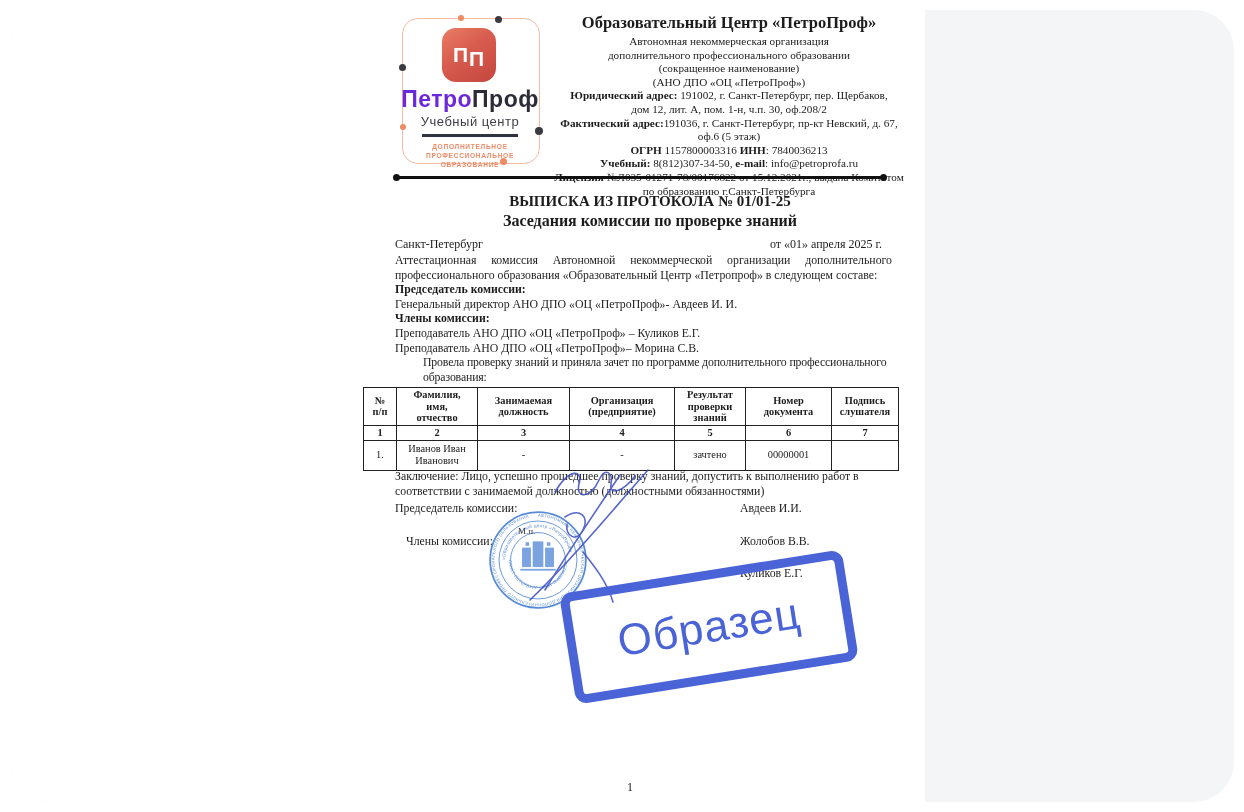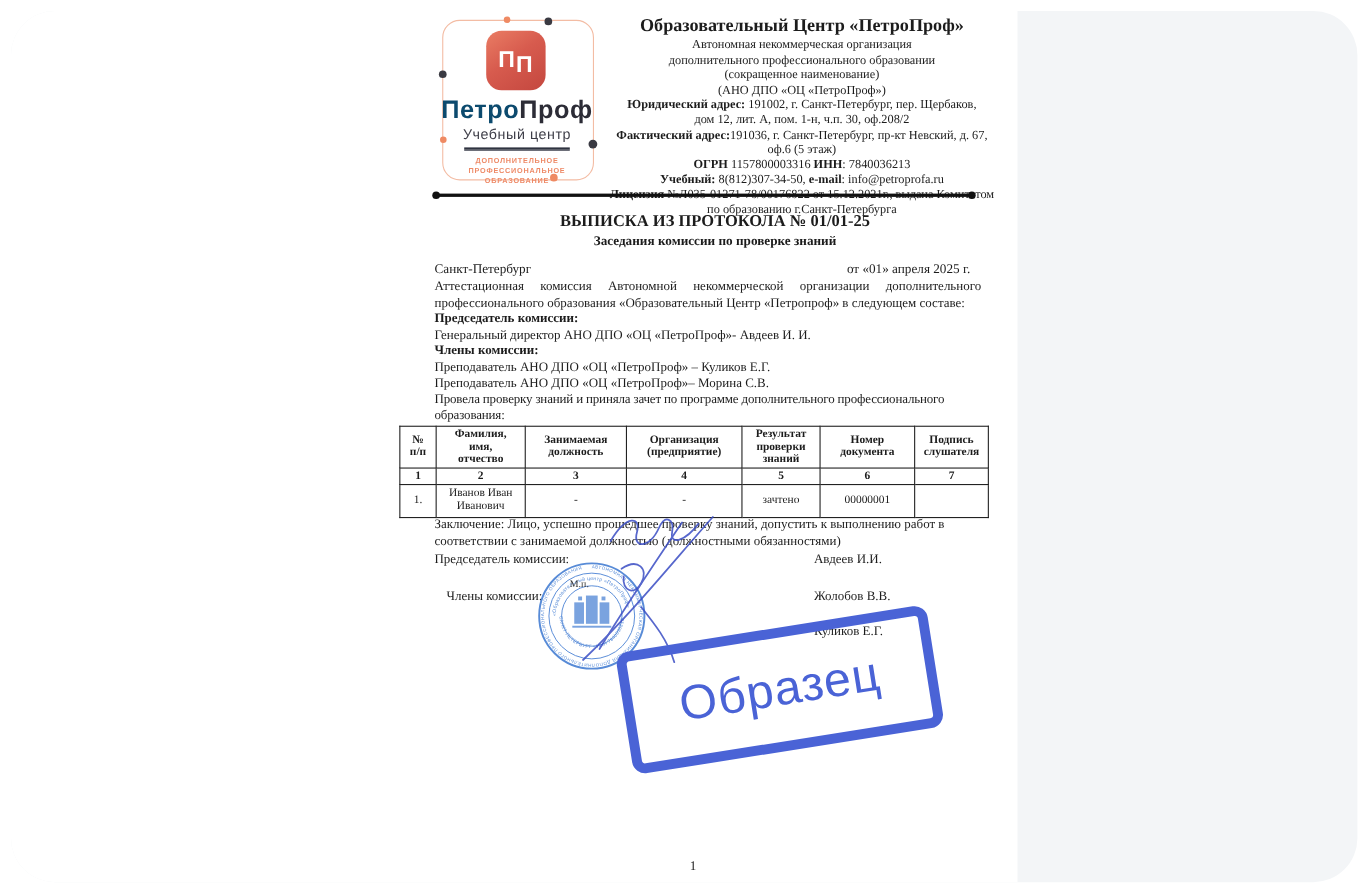--- a/index.html
+++ b/index.html
@@ -21,40 +21,40 @@
   .dot.o{background:#ef8a63;}
   .dot.d{background:#3a3a42;}
   .logo-icon{
     position:absolute;left:42px;top:16px;width:54px;height:54px;border-radius:14px;
     background:linear-gradient(145deg,#ea7d64 0%,#d75b4e 45%,#c4473f 100%);
     color:#fff;display:flex;align-items:center;justify-content:center;
     font-weight:bold;font-size:21px;letter-spacing:1px;
   }
   .logo-icon .p2{display:inline-block;transform:translateY(4px);}
   .logo-name{position:absolute;left:0;top:74px;width:140px;text-align:center;font-size:23px;font-weight:bold;letter-spacing:.5px;}
-  .logo-name .first{color:#0c4a6e;}
+  .logo-name .first{color:#6d28d9;}
   .logo-name .second{color:#2c2c36;}
   .logo-sub{position:absolute;left:0;top:102px;width:140px;text-align:center;font-size:13px;color:#3e3e48;letter-spacing:.5px;}
   .logo-line{position:absolute;left:22px;top:122px;width:96px;height:0;border-top:2px solid #2f3340;border-bottom:1px solid #2f3340;}
   .logo-tag{position:absolute;left:0;top:130px;width:140px;text-align:center;font-size:6.6px;font-weight:bold;color:#ee8a67;letter-spacing:.7px;line-height:9px;}
   
   .lh{position:absolute;left:543px;top:3px;width:352px;text-align:center;}
   .lh-title{font-size:16.5px;font-weight:bold;margin-bottom:2px;}
   .lh-line{font-size:11.2px;line-height:13.6px;}
   .b{font-weight:bold;}
   .divider{position:absolute;left:386px;top:166px;width:488px;height:3px;background:#111;}
   .divider .dl,.divider .dr{position:absolute;top:-2px;width:7px;height:7px;border-radius:50%;background:#111;}
   .divider .dl{left:-3px;} .divider .dr{right:-3px;}
   
   .doc-title{position:absolute;left:375px;top:183px;width:530px;text-align:center;font-size:15px;font-weight:bold;}
-  .doc-sub{position:absolute;left:375px;top:202px;width:530px;text-align:center;font-size:12px;font-weight:bold;}
+  .doc-sub{position:absolute;left:375px;top:202px;width:530px;text-align:center;font-size:16px;font-weight:bold;}
   .city-row{position:absolute;left:385px;top:227px;width:487px;display:flex;justify-content:space-between;font-size:12px;}
   .bodytext{position:absolute;left:385px;top:243px;width:497px;font-size:11.8px;line-height:14.6px;}
   .bodytext .just{text-align:justify;}
-  .tight{letter-spacing:-0.15px;}
+  .tight{letter-spacing:-0.15px;margin-left:28px;}
   .duration{position:absolute;left:385px;top:356px;width:497px;font-size:11.8px;}
   
   table.res{position:absolute;left:353px;top:377px;width:535px;border-collapse:collapse;font-size:10.4px;table-layout:fixed;}
   table.res th,table.res td{border:1px solid #222;text-align:center;vertical-align:middle;padding:1px 3px;}
   table.res th{font-weight:bold;white-space:pre-line;line-height:11.5px;height:34px;}
   table.res .numrow td{font-weight:bold;height:12px;line-height:12px;}
   table.res .datarow td{height:27px;line-height:12px;}
   
   .conclusion{position:absolute;left:385px;top:459px;width:480px;font-size:11.8px;line-height:14.6px;}
   .sig-label1{position:absolute;left:385px;top:491px;font-size:11.8px;}

